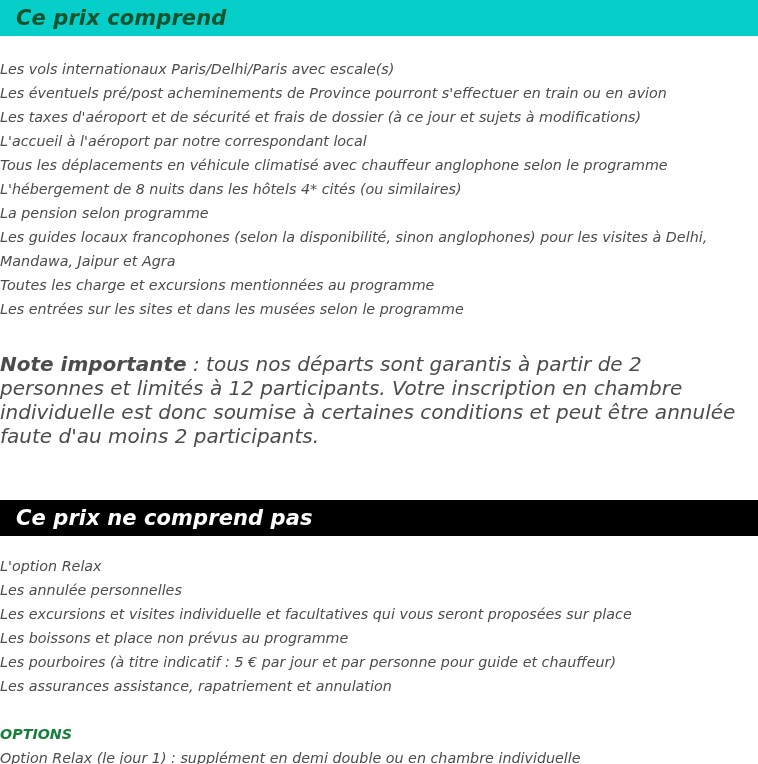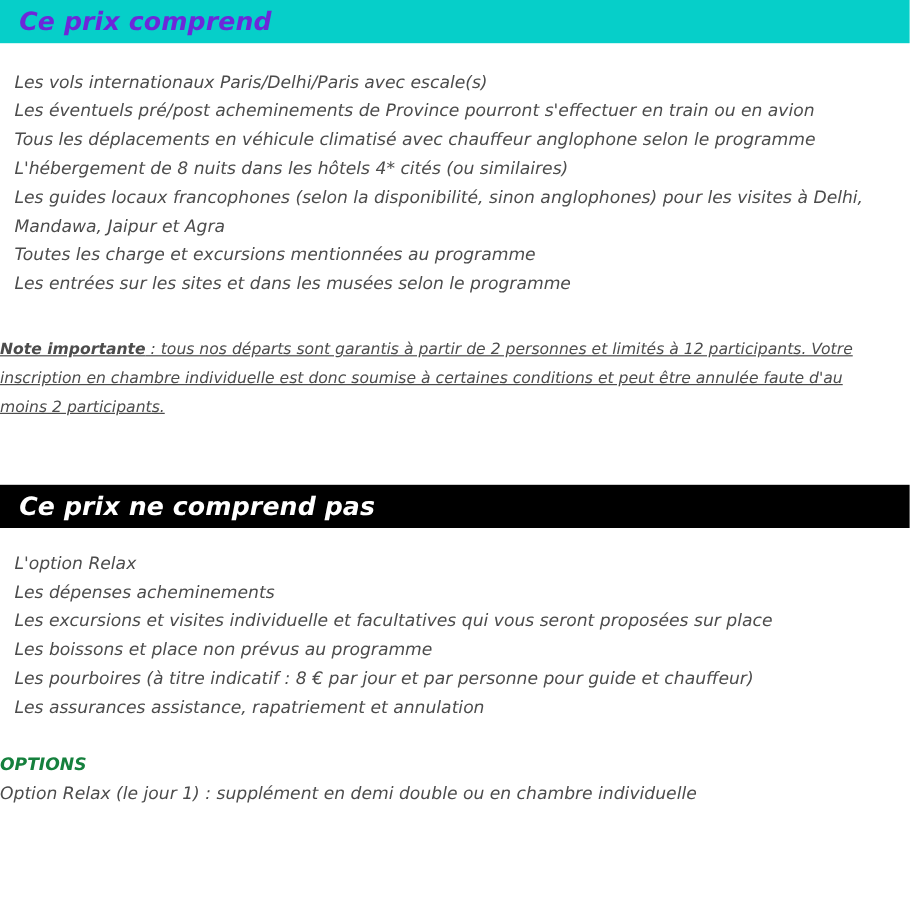--- a/index.html
+++ b/index.html
@@ -61,35 +61,34 @@
     padding: 0;
     list-style: none;
   }
   .list-block li {
     font-family: "DejaVu Sans", sans-serif;
     font-style: italic;
     font-size: 14.3px;
     line-height: 24px;
     color: #4c4c4c;
     margin: 0;
-    padding: 0 16px 0 12px;
+    padding: 0 16px 0 0;
   }
 
   .gap-lg { height: 31px; }
   .gap-md { height: 24px; }
 
   .note-para {
     font-family: "DejaVu Sans", sans-serif;
     font-style: italic;
-    font-size: 13px;
+    font-size: 20px;
     line-height: 24px;
     color: #4c4c4c;
     margin: 0;
     padding: 0 14px 0 0;
-    text-decoration: underline;
   }
   .note-para .lead {
     font-weight: bold;
     font-style: italic;
   }
 
   .options-head {
     font-family: "DejaVu Sans", sans-serif;
     font-style: italic;
     font-weight: bold;
@@ -103,53 +102,56 @@
   
   .after-banner-1 { height: 21px; }
   .after-banner-2 { height: 18px; }
   .pre-banner-2 { height: 52px; }
 </style>
 </head>
 <body>
 
 <div class="page">
 
-  <div class="section-banner" style="background: rgb(6, 207, 201); color: #6d28d9;">Ce prix comprend</div>
+  <div class="section-banner" style="background: rgb(6, 207, 201); color: #14532d;">Ce prix comprend</div>
 
   <div class="after-banner-1"></div>
 
   <div class="section-body">
     <ul class="list-block">
       <li>Les vols internationaux Paris/Delhi/Paris avec escale(s)</li>
       <li>Les éventuels pré/post acheminements de Province pourront s'effectuer en train ou en avion</li>
+      <li>Les taxes d'aéroport et de sécurité et frais de dossier (à ce jour et sujets à modifications)</li>
+      <li>L'accueil à l'aéroport par notre correspondant local</li>
       <li>Tous les déplacements en véhicule climatisé avec chauffeur anglophone selon le programme</li>
       <li>L'hébergement de 8 nuits dans les hôtels 4* cités (ou similaires)</li>
+      <li>La pension selon programme</li>
       <li>Les guides locaux francophones (selon la disponibilité, sinon anglophones) pour les visites à Delhi, Mandawa, Jaipur et Agra</li>
       <li>Toutes les charge et excursions mentionnées au programme</li>
       <li>Les entrées sur les sites et dans les musées selon le programme</li>
     </ul>
 
     <div class="gap-lg"></div>
 
     <p class="note-para"><span class="lead">Note importante</span><span> : tous nos départs sont garantis à partir de 2 personnes et limités à 12 participants. Votre inscription en chambre individuelle est donc soumise à certaines conditions et peut être annulée faute d'au moins 2 participants.</span></p>
   </div>
 
   <div class="pre-banner-2"></div>
 
   <div class="section-banner" style="background: #000000; color: rgb(255, 255, 255);">Ce prix ne comprend pas</div>
 
   <div class="after-banner-2"></div>
 
   <div class="section-body">
     <ul class="list-block">
       <li>L'option Relax</li>
-      <li>Les dépenses acheminements</li>
+      <li>Les annulée personnelles</li>
       <li>Les excursions et visites individuelle et facultatives qui vous seront proposées sur place</li>
       <li>Les boissons et place non prévus au programme</li>
-      <li>Les pourboires (à titre indicatif : 8 € par jour et par personne pour guide et chauffeur)</li>
+      <li>Les pourboires (à titre indicatif : 5 € par jour et par personne pour guide et chauffeur)</li>
       <li>Les assurances assistance, rapatriement et annulation</li>
     </ul>
 
     <div class="gap-md"></div>
 
     <p class="options-head">OPTIONS</p>
 
     <p class="txt-line">Option Relax (le jour 1) : supplément en demi double ou en chambre individuelle</p>
 
   </div>

